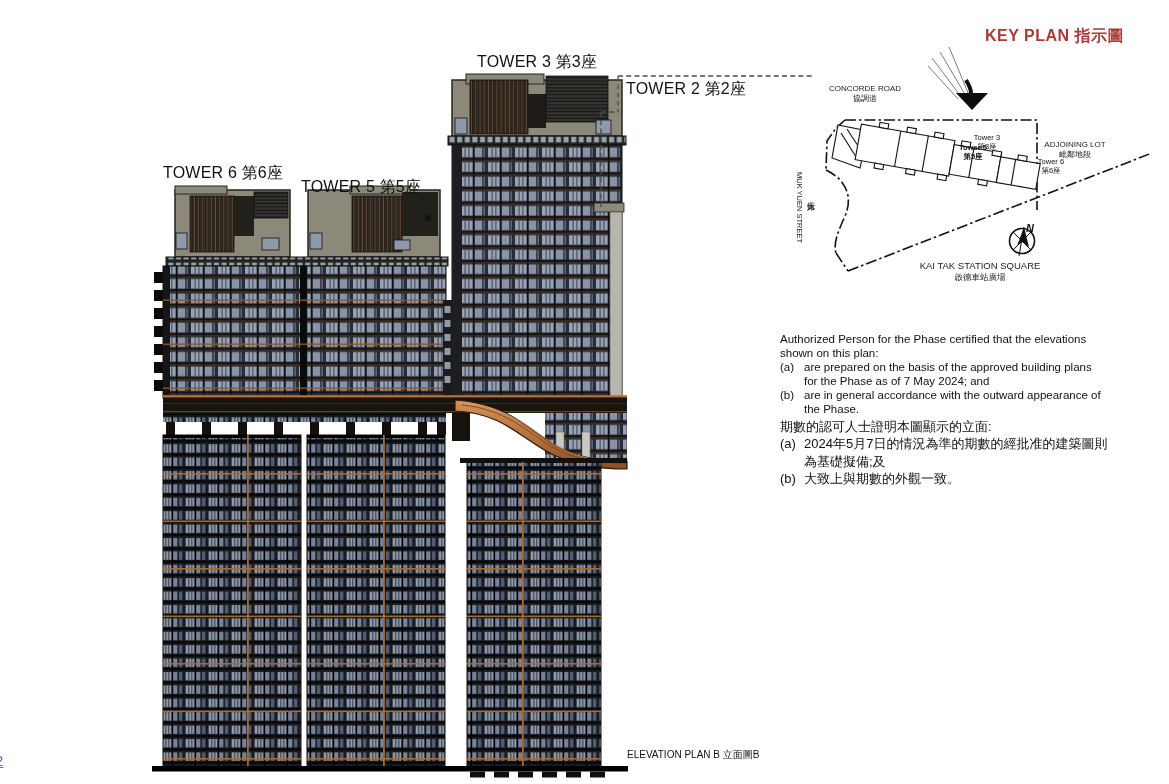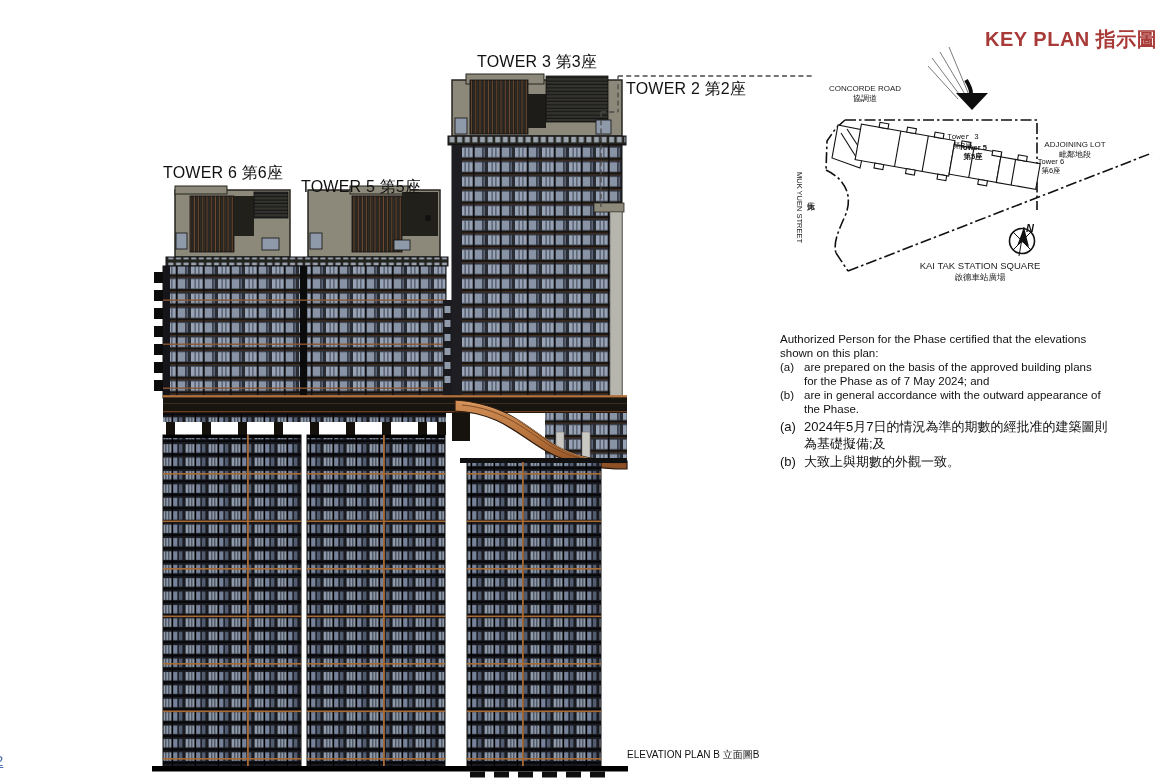--- a/index.html
+++ b/index.html
@@ -13,25 +13,25 @@
   
   .kp{font-size:8px;color:#222;text-align:center;line-height:1.25;}
   .kp-road{left:820px;top:84px;width:90px;}
   .kp-adj{left:1040px;top:140px;width:70px;}
   .kp-sq{left:905px;top:260px;width:150px;font-size:9.5px;}
   .kp-sq .zh{font-size:8.5px;}
   .kp-vert{writing-mode:vertical-rl;text-orientation:mixed;font-size:7.5px;color:#222;}
   .kp-vert-en{left:795px;top:172px;height:80px;}
   .kp-vert-zh{left:804px;top:196px;height:40px;font-size:8px;}
   .kp-tower{font-size:7.5px;color:#111;text-align:center;line-height:1.2;z-index:2;}
-  .kp-t3{left:940px;top:133px;width:46px;font-family:Liberation Mono, monospace;}
+  .kp-t3{left:964px;top:133px;width:46px;}
   .kp-t5{left:950px;top:143px;width:46px;font-weight:bold;}
   .kp-t6{left:1028px;top:157px;width:46px;}
   .kp-north{left:1026px;top:222px;font-size:11px;font-style:italic;font-weight:bold;color:#111;}
-  .kp-title{left:985px;top:26px;font-size:20px;font-weight:bold;color:#a83a38;z-index:1;letter-spacing:0.5px;}
+  .kp-title{left:985px;top:26px;font-size:16px;font-weight:bold;color:#a83a38;z-index:1;letter-spacing:0.5px;}
   
   .wm{position:absolute;left:922px;top:34px;z-index:5;}
   .wm-tag{font-size:9.5px;color:#b03a3a;margin-left:14px;margin-bottom:0px;}
   .wm-brand{font-size:64px;font-weight:bold;letter-spacing:-3px;line-height:0.95;color:#ffffff;
             -webkit-text-stroke:2px #cfcfcf;
             text-shadow:3px 3px 2px rgba(140,140,140,0.55), -1px -1px 0 #d8d8d8;}
   
   .cert{position:absolute;left:780px;z-index:2;color:#111;}
   .cert-en{top:316px;width:322px;font-size:11.5px;line-height:1.22;margin-top:16px;}
   .cert-zh{top:418px;width:338px;font-size:13px;line-height:1.33;}
@@ -363,20 +363,21 @@
       <span class="b">(a)</span>
       <span class="t">are prepared on the basis of the approved building plans for the Phase as of 7 May 2024; and</span>
     </div>
     <div class="li">
       <span class="b">(b)</span>
       <span class="t">are in general accordance with the outward appearance of the Phase.</span>
     </div>
   </div>
 
   <div class="cert cert-zh">
+    <p>期數的認可人士證明本圖顯示的立面:</p>
     <div class="li">
       <span class="b">(a)</span>
       <span class="t">2024年5月7日的情況為準的期數的經批准的建築圖則為基礎擬備;及</span>
     </div>
     <div class="li">
       <span class="b">(b)</span>
       <span class="t">大致上與期數的外觀一致。</span>
     </div>
   </div>
 

